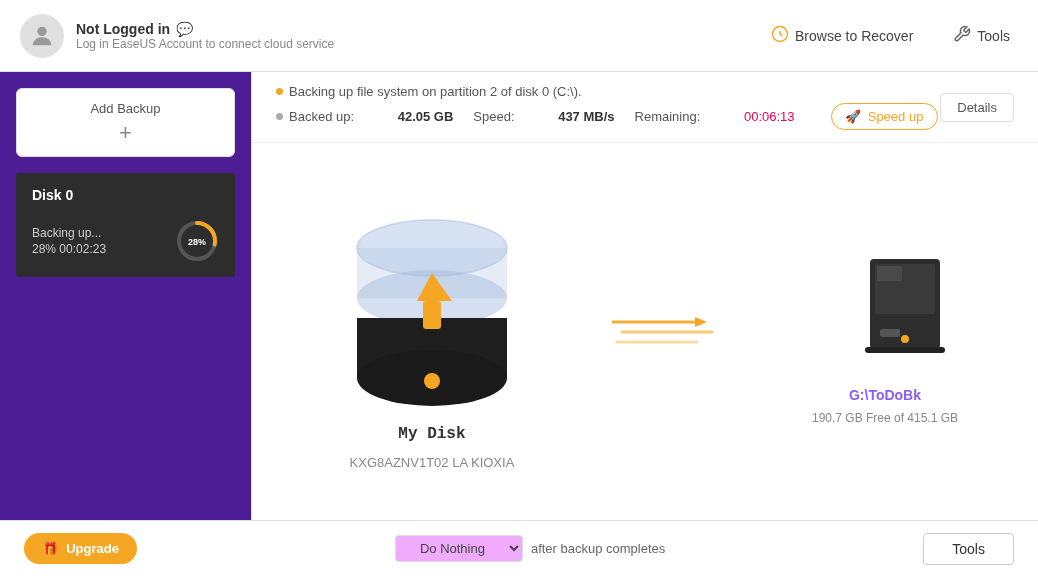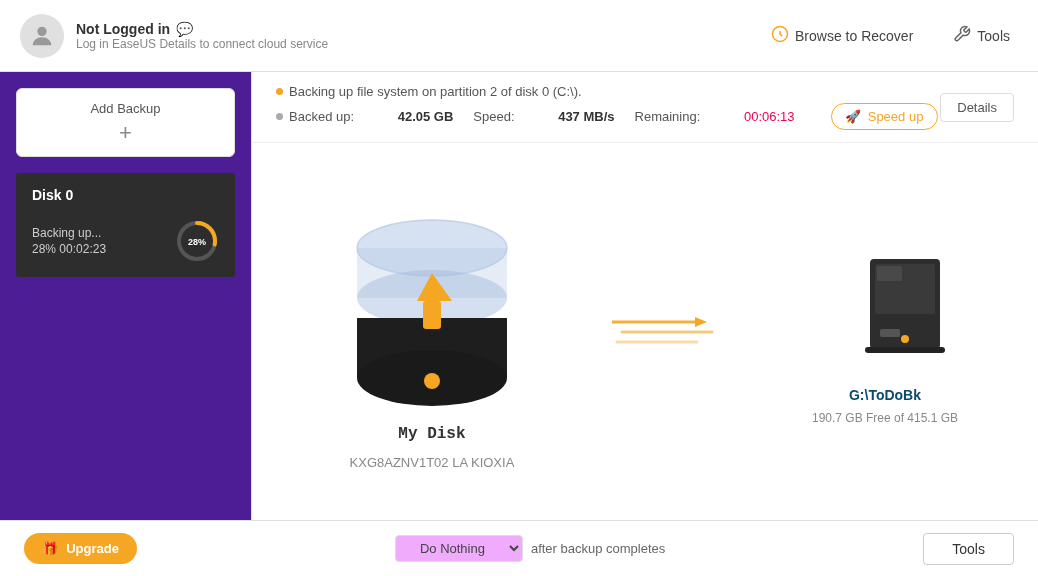--- a/index.html
+++ b/index.html
@@ -211,21 +211,21 @@
     .disk-viz-label { font-size: 16px; font-weight: 600; color: #333; font-family: Liberation Mono, monospace; }
     .disk-viz-sub { font-size: 13px; color: #888; }
 
     
     .dest-viz {
       display: flex;
       flex-direction: column;
       align-items: center;
       gap: 8px;
     }
-    .dest-viz-label { font-size: 14px; font-weight: 600; color: #0c4a6e; }
+    .dest-viz-label { font-size: 14px; font-weight: 600; color: #8b5cf6; }
     .dest-viz-sub { font-size: 12px; color: #888; }
 
     
     .footer {
       display: flex;
       align-items: center;
       justify-content: space-between;
       padding: 10px 24px;
       border-top: 1px solid #e0e0e0;
       background: #fff;
@@ -286,21 +286,21 @@
       <svg viewBox="0 0 24 24">
         <circle cx="12" cy="8" r="4"></circle>
         <path d="M4 20c0-4 3.6-7 8-7s8 3 8 7"></path>
       </svg>
     </div>
     <div class="user-info">
       <div class="user-not-logged">
         <span>Not Logged in</span>
         <span>💬</span>
       </div>
-      <div class="user-subtitle">Log in EaseUS Details to connect cloud service</div>
+      <div class="user-subtitle">Log in EaseUS Account to connect cloud service</div>
     </div>
   </div>
   <div class="header-right">
     <button class="header-btn">
       <span>
         <svg width="18" height="18" viewBox="0 0 24 24" fill="none" stroke="#f5a623" stroke-width="2">
           <circle cx="12" cy="12" r="10"></circle>
           <path d="M12 8v4l3 3"></path>
         </svg>
       </span>

